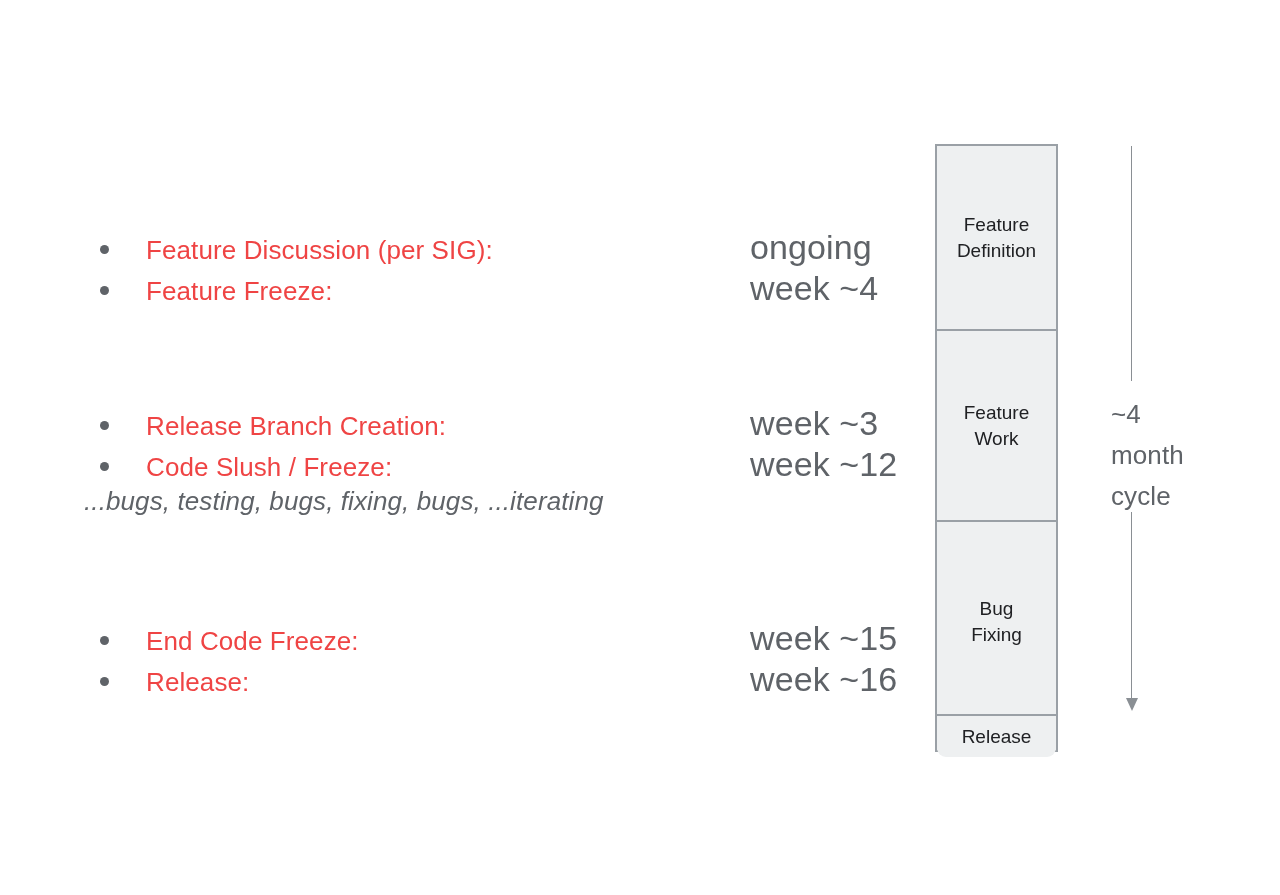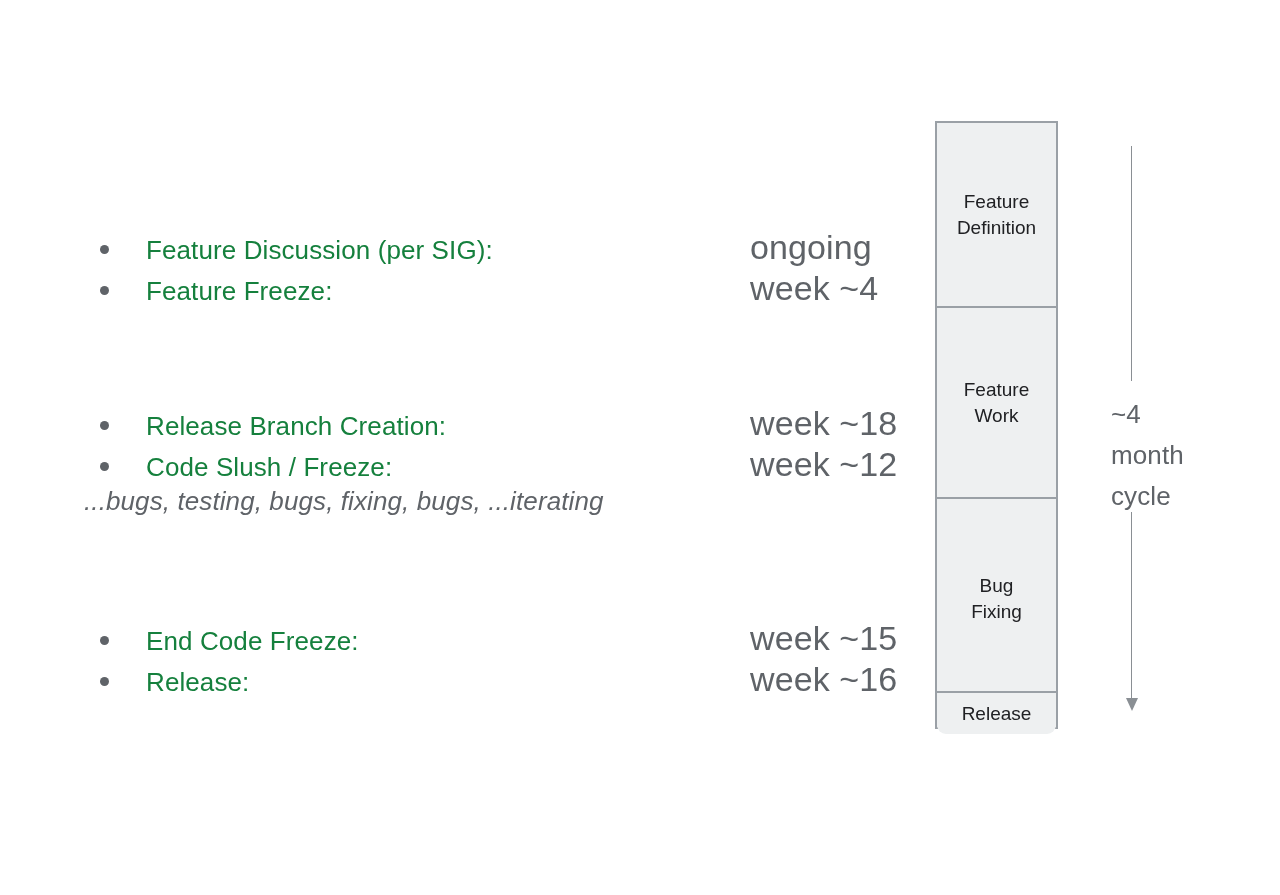--- a/index.html
+++ b/index.html
@@ -50,21 +50,21 @@
     height: 9px;
     border-radius: 50%;
     background: #5f6368;
     position: relative;
     top: -5px;
   }
   .row-label {
     flex: 0 0 auto;
     width: 604px;
     font-size: 26px;
-    color: #15803d;
+    color: #ef4444;
     letter-spacing: 0.1px;
     white-space: nowrap;
   }
   .row-value {
     font-size: 34px;
     color: #5f6368;
     letter-spacing: 0.1px;
     white-space: nowrap;
   }
   .gap-small { height: 94px; }
@@ -78,21 +78,21 @@
     padding-left: 0px;
     margin-left: -4px;
     height: 41px;
     font-style: italic;
   }
 
   
   .phase-column {
     position: absolute;
     left: 935px;
-    top: 121px;
+    top: 144px;
     width: 123px;
     height: 608px;
     box-sizing: border-box;
     border: 2px solid #9aa0a6;
     background: #eef0f1;
   }
   .phase {
     box-sizing: border-box;
     width: 100%;
     display: flex;
@@ -178,21 +178,21 @@
     </div>
 
     <div class="gap-small"></div>
 
     <div class="group">
       <div class="row">
         <span class="bullet-cell">
             <span class="bullet-dot"></span>
           </span>
         <span class="row-label">Release Branch Creation:</span>
-        <span class="row-value">week ~18</span>
+        <span class="row-value">week ~3</span>
       </div>
       <div class="row">
         <span class="bullet-cell">
             <span class="bullet-dot"></span>
           </span>
         <span class="row-label">Code Slush / Freeze:</span>
         <span class="row-value">week ~12</span>
       </div>
     </div>
 

